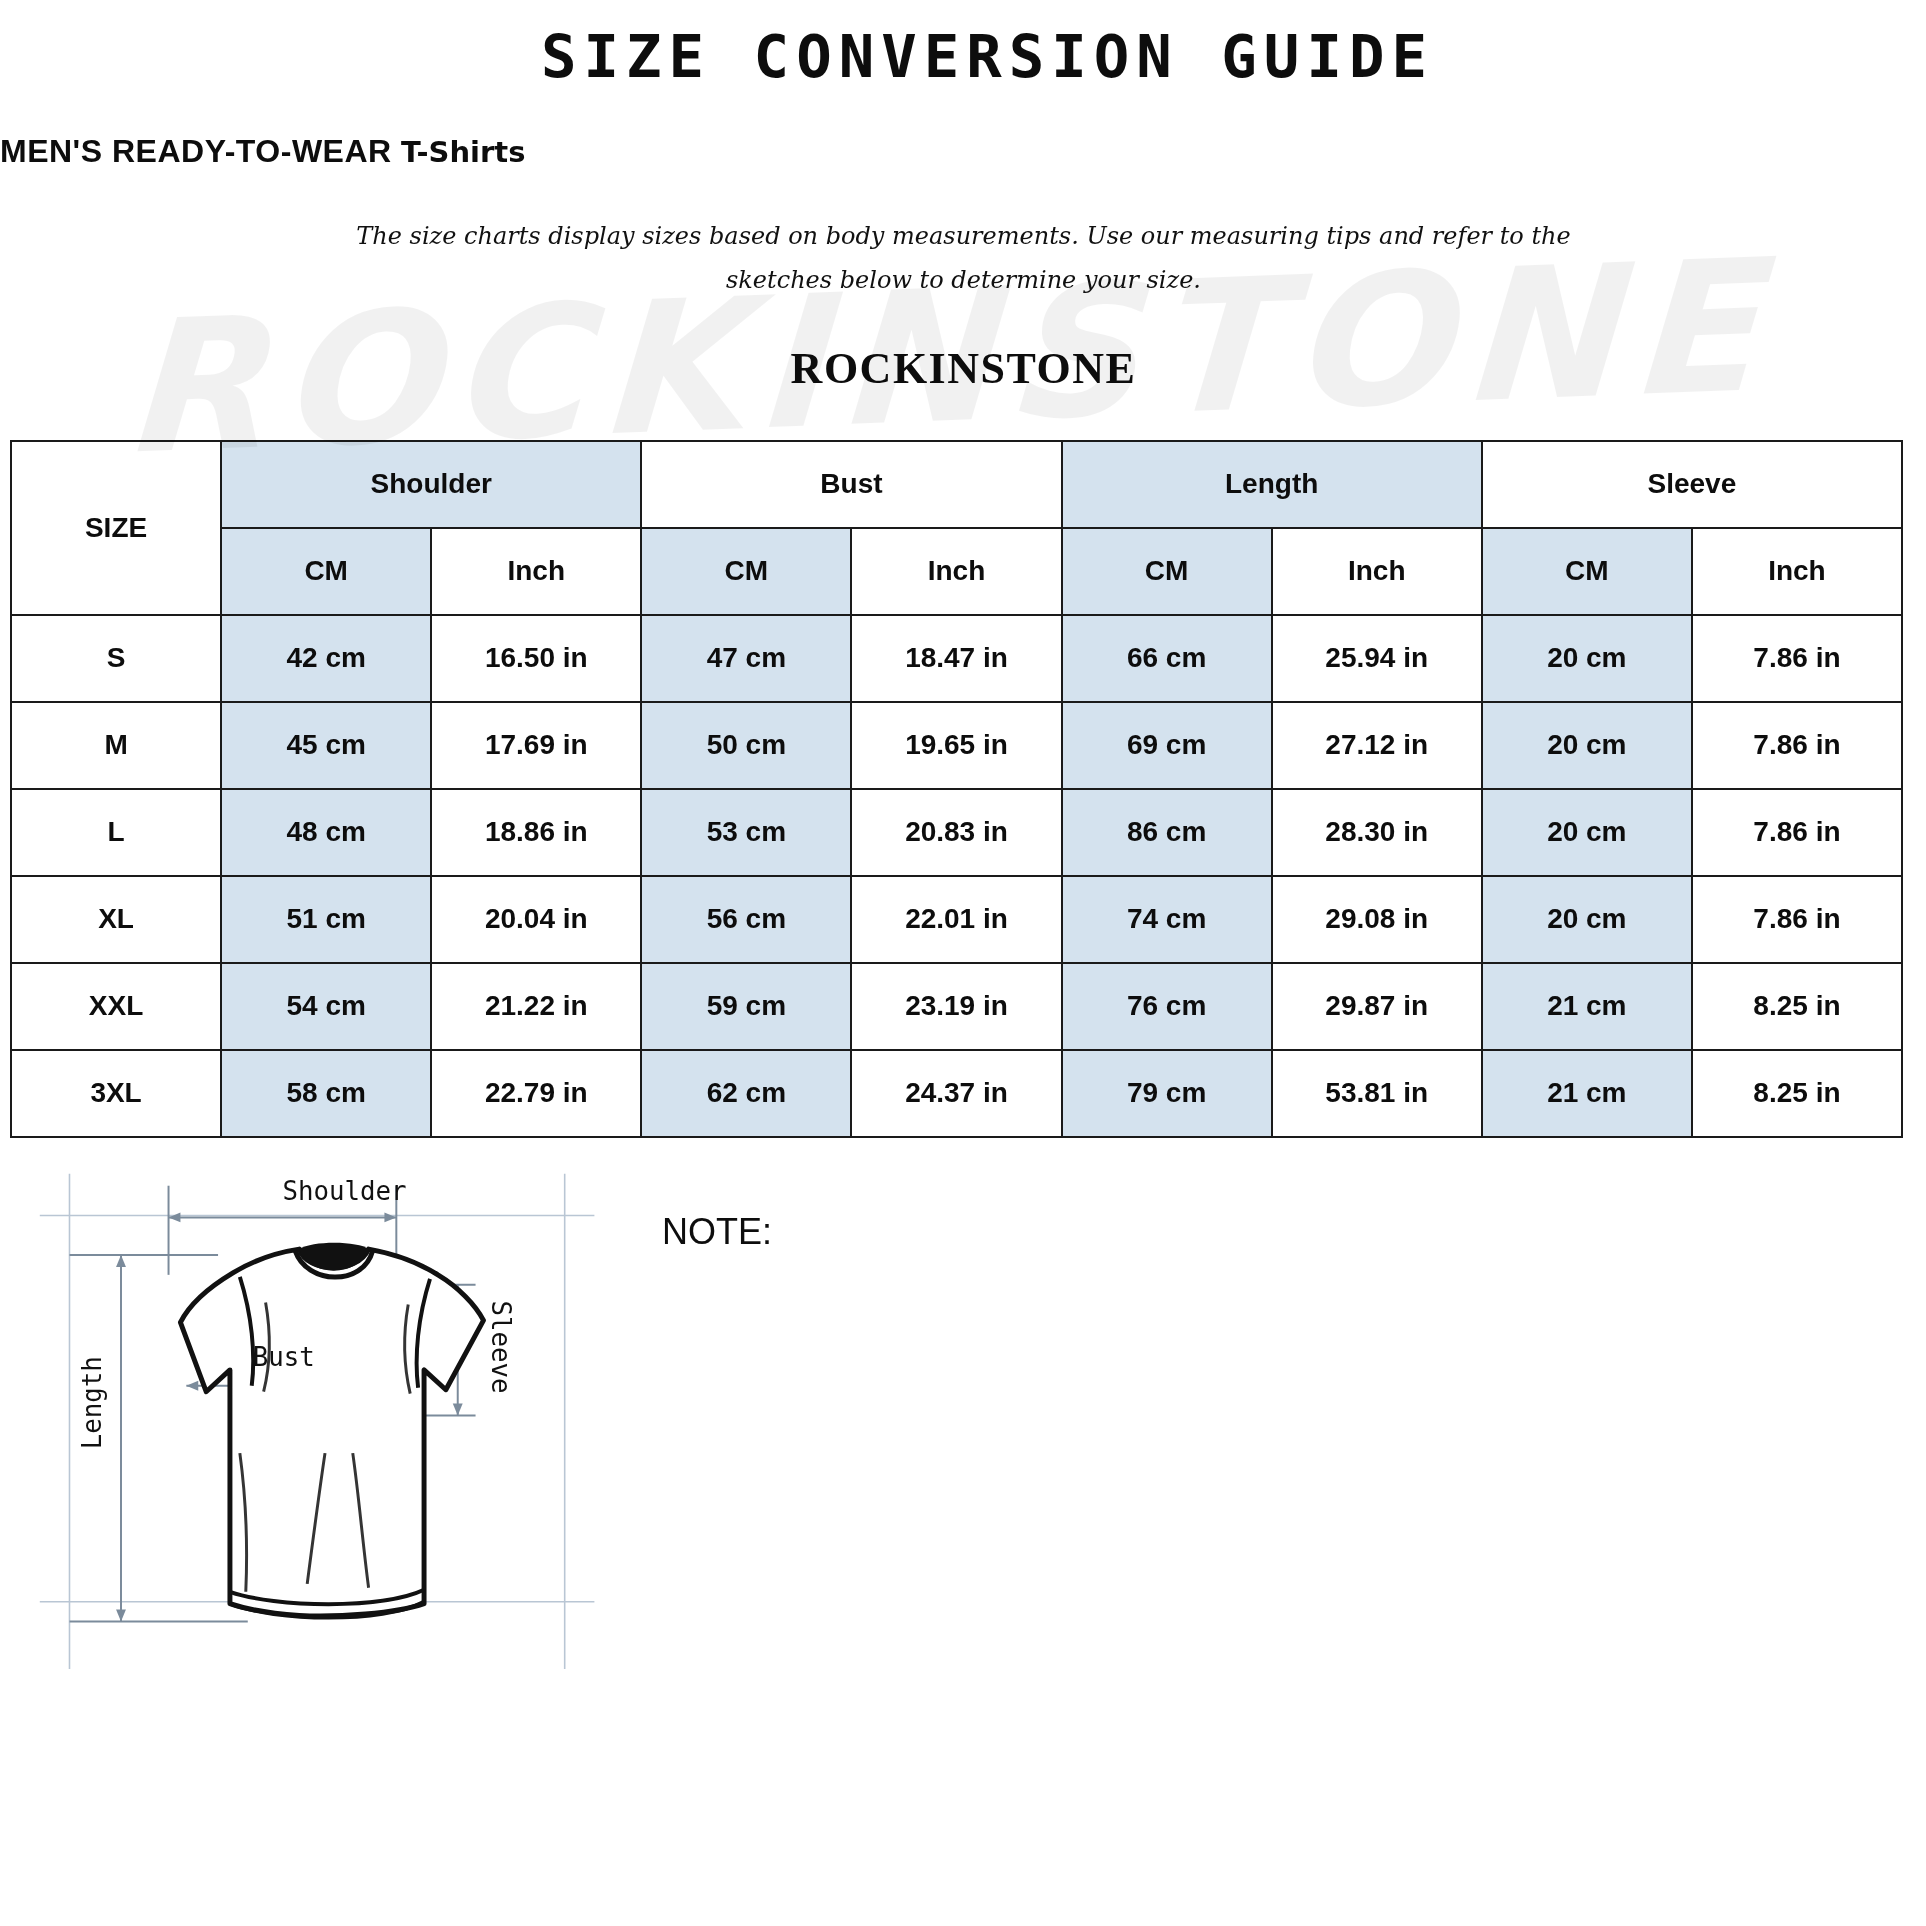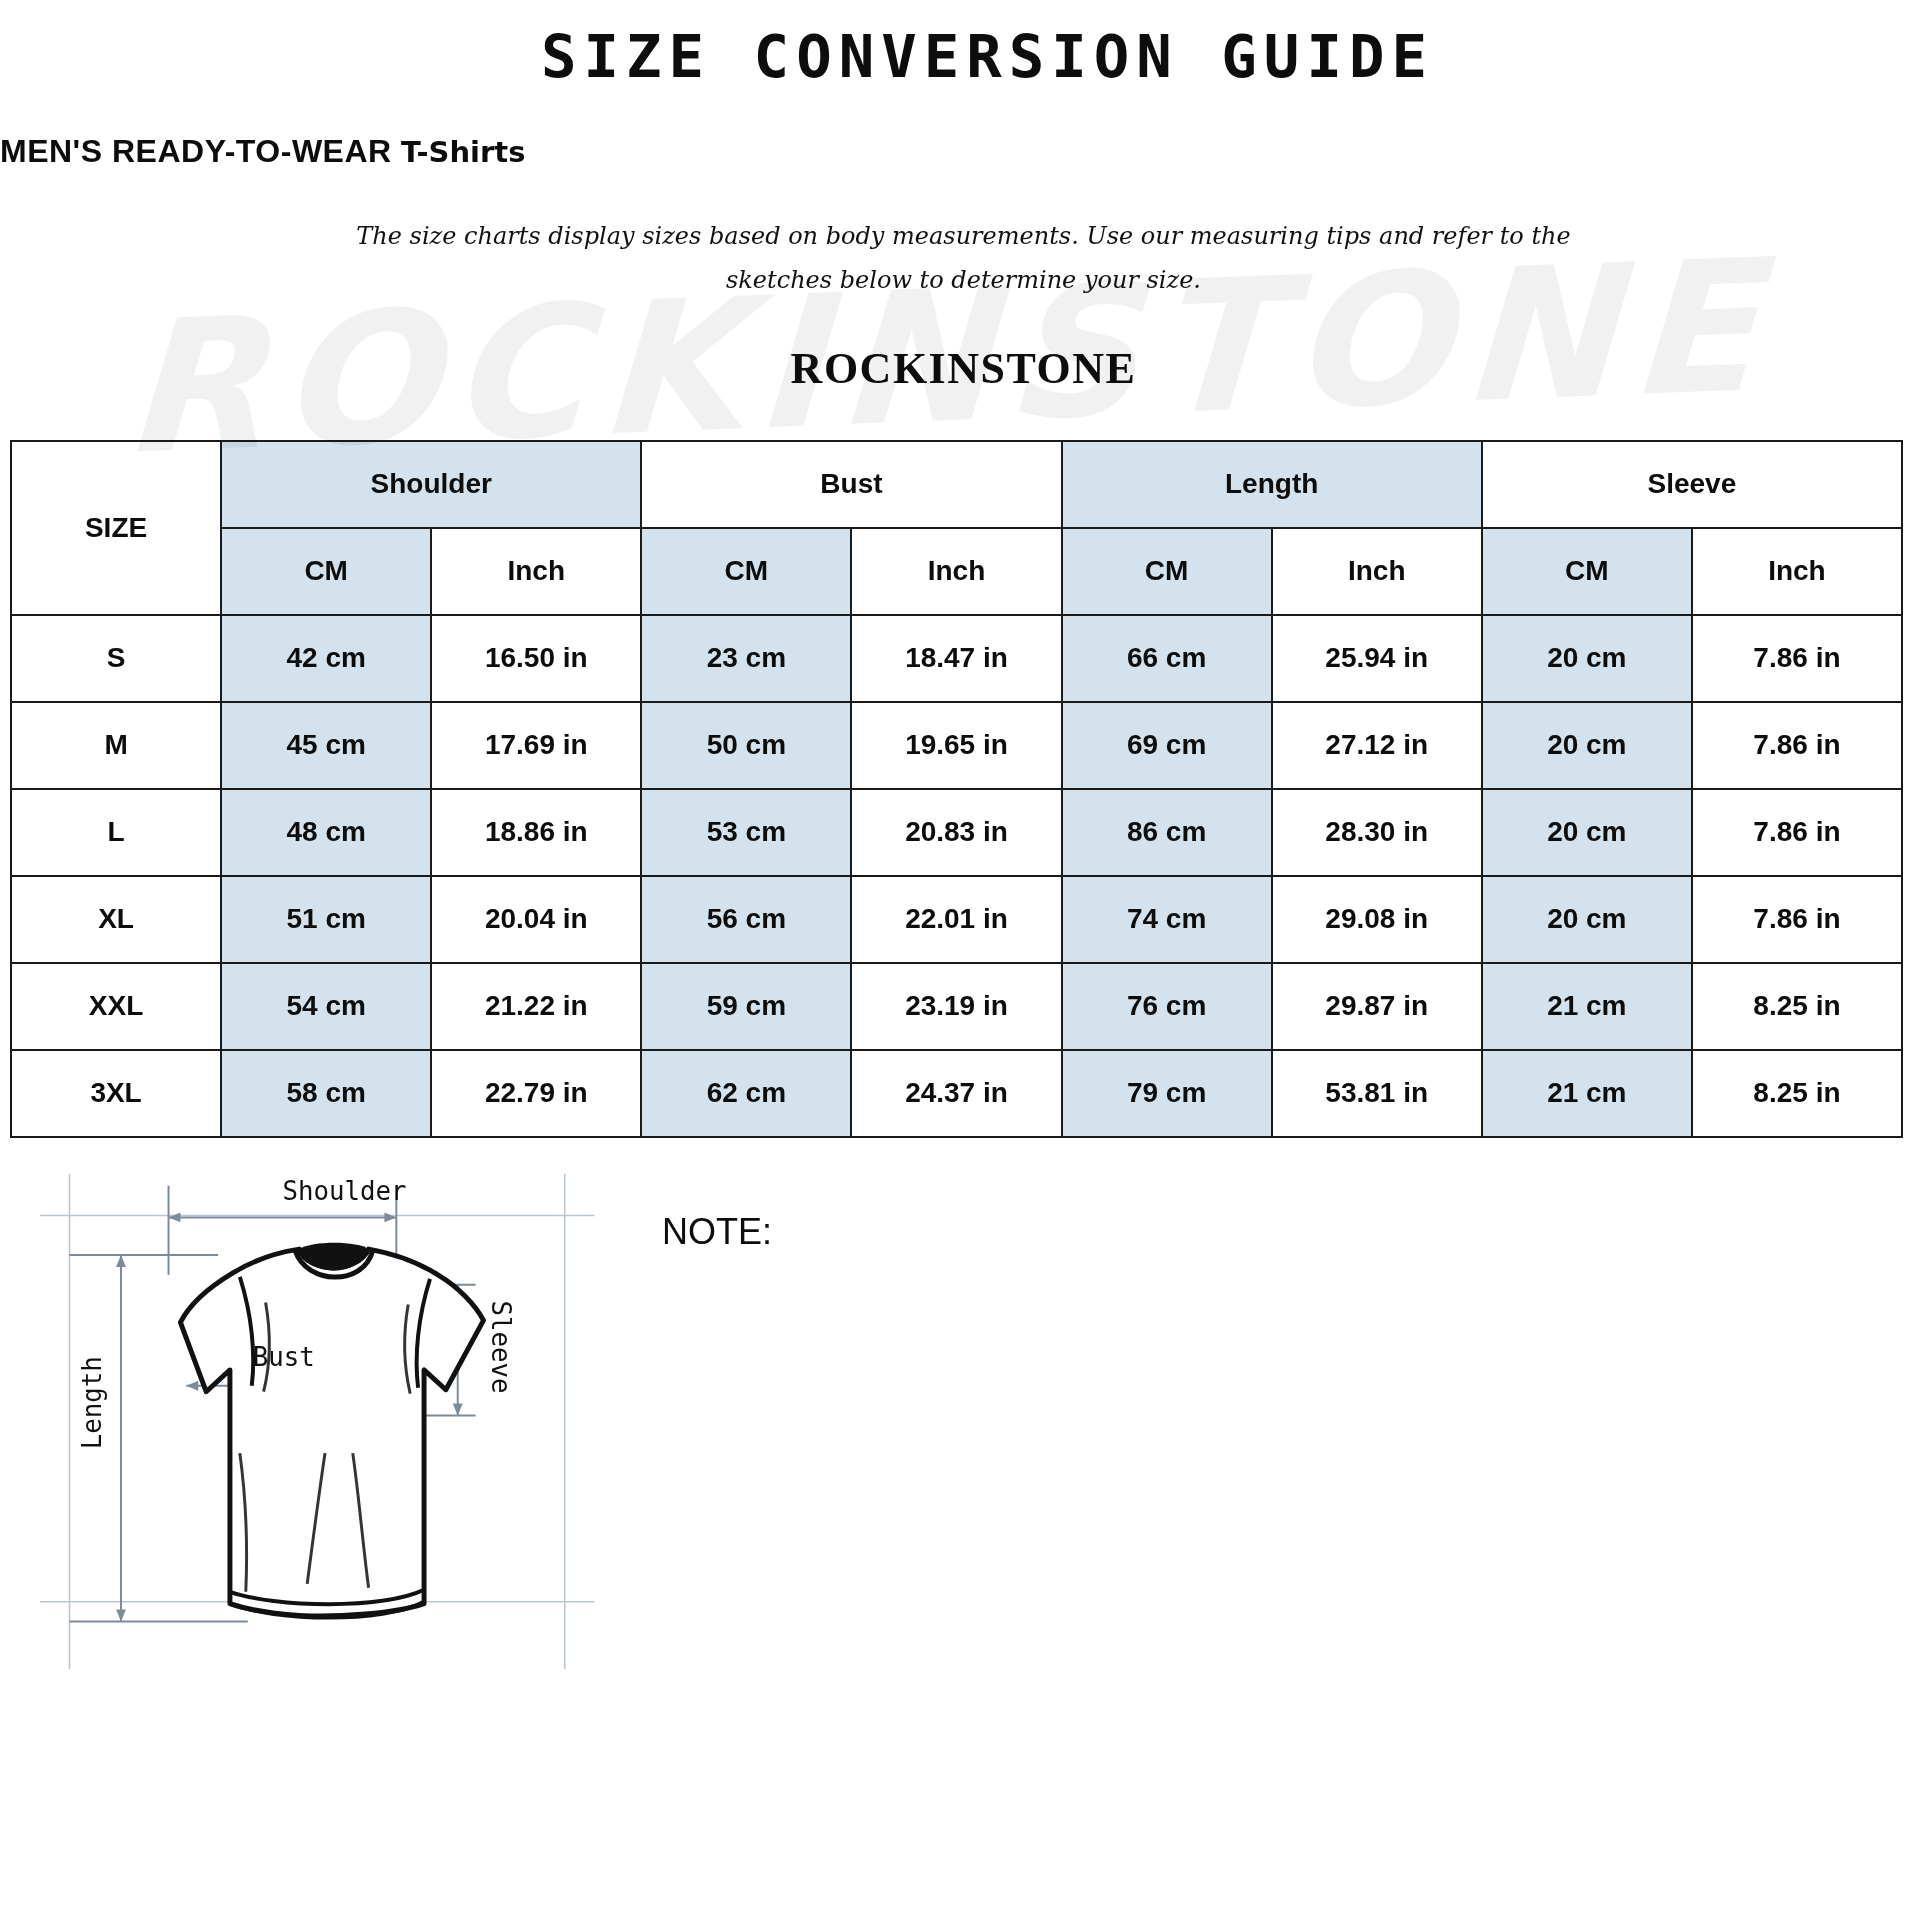--- a/index.html
+++ b/index.html
@@ -177,21 +177,21 @@
         <td class="shade">CM</td>
         <td>Inch</td>
         <td class="shade">CM</td>
         <td>Inch</td>
       </tr>
 
       <tr class="data-row">
         <td>S</td>
         <td class="shade num">42 cm</td>
         <td class="num">16.50 in</td>
-        <td class="shade num">23 cm</td>
+        <td class="shade num">47 cm</td>
         <td class="num">18.47 in</td>
         <td class="shade num">66 cm</td>
         <td class="num">25.94 in</td>
         <td class="shade num">20 cm</td>
         <td class="num">7.86 in</td>
       </tr>
 
       <tr class="data-row">
         <td>M</td>
         <td class="shade num">45 cm</td>

